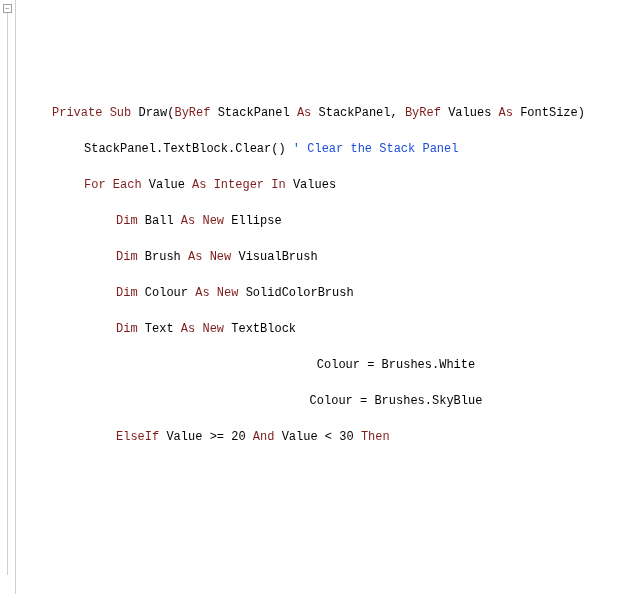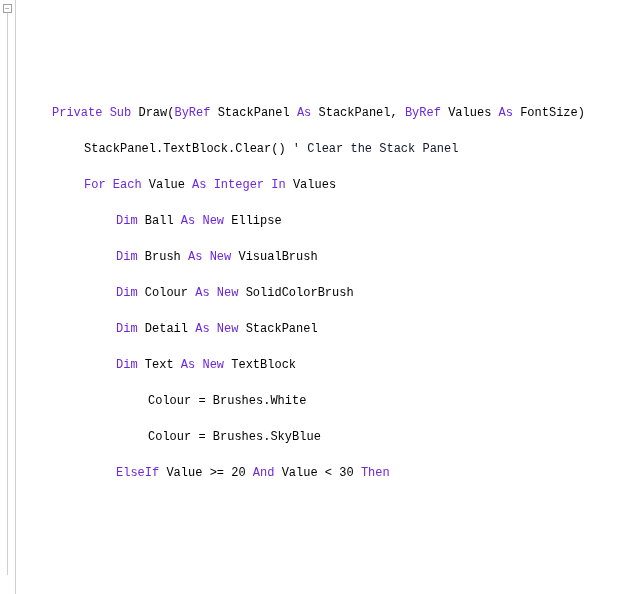--- a/index.html
+++ b/index.html
@@ -45,42 +45,41 @@
     }
     .code-area {
       margin-left: 20px;
       padding-top: 2px;
       line-height: 18px;
     }
     .line { display: block; height: 18px; }
     .i1 { padding-left: 32px; }
     .i2 { padding-left: 64px; }
     .i3 { padding-left: 96px; }
-    .i4 { padding-left: 128px; }
-    .kw { color: #6d28d9; }
-    .cm { color: #0f172a; }
+    .i4 { padding-left: 128px; text-align: center; }
+    .kw { color: #7f1d1d; }
+    .cm { color: #1d4ed8; }
   </style>
 </head>
 <body>
 
 
 
 <div class="gutter">
   <div class="fold-marker" style="top:4px;">−</div>
   <div class="fold-line" style="top:13px; height:562px;"></div>
 </div>
 
 <div class="code-area">
 <span class="line i1"><span class="kw">Private</span> <span class="kw">Sub</span><span> Draw(</span><span class="kw">ByRef</span><span> StackPanel </span><span class="kw">As</span><span> StackPanel, </span><span class="kw">ByRef</span><span> Values </span><span class="kw">As</span><span> FontSize)</span></span>
 <span class="line i2"><span>StackPanel.TextBlock.Clear() </span><span class="cm">' Clear the Stack Panel</span></span>
 <span class="line i2"><span class="kw">For</span> <span class="kw">Each</span><span> Value </span><span class="kw">As</span> <span class="kw">Integer</span> <span class="kw">In</span><span> Values</span></span>
 <span class="line i3"><span class="kw">Dim</span><span> Ball </span><span class="kw">As</span> <span class="kw">New</span><span> Ellipse</span></span>
 <span class="line i3"><span class="kw">Dim</span><span> Brush </span><span class="kw">As</span> <span class="kw">New</span><span> VisualBrush</span></span>
 <span class="line i3"><span class="kw">Dim</span><span> Colour </span><span class="kw">As</span> <span class="kw">New</span><span> SolidColorBrush</span></span>
-<span class="line i3"><span class="kw">Dim</span><span> Detail </span><span class="kw">As</span> <span class="kw">New</span><span> StackPanel</span></span>
 <span class="line i3"><span class="kw">Dim</span><span> Text </span><span class="kw">As</span> <span class="kw">New</span><span> TextBlock</span></span>
 <span class="line i4"><span>Colour = Brushes.White</span></span>
 <span class="line i4"><span>Colour = Brushes.SkyBlue</span></span>
 <span class="line i3"><span class="kw">ElseIf</span><span> Value &gt;= 20 </span><span class="kw">And</span><span> Value &lt; 30 </span><span class="kw">Then</span></span>
 
 
 
 
 
 

